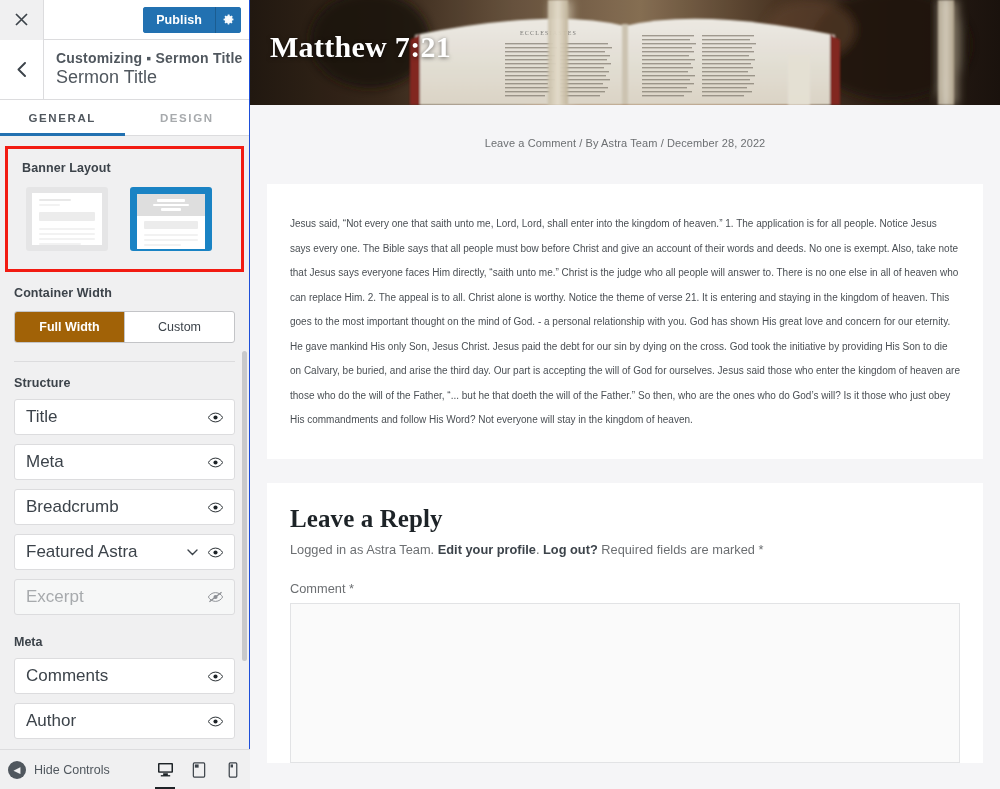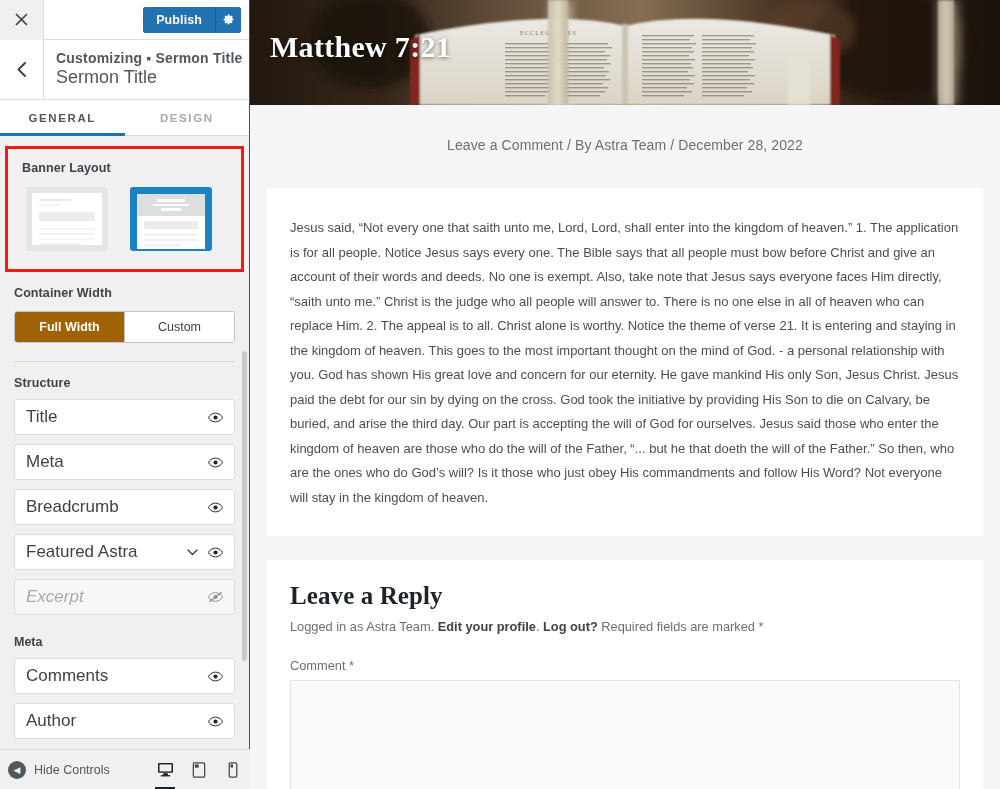--- a/index.html
+++ b/index.html
@@ -131,21 +131,21 @@
   .seg-item.active { background: #a16207; color: #fff; font-weight: bold; }
   .seg-item + .seg-item { border-left: 1px solid #c3c4c7; }
 
   .struct-list { padding: 0 14px; }
   .struct-row {
     display: flex; align-items: center;
     background: #fff; border: 1px solid #dcdcde; border-radius: 3px;
     height: 36px; padding: 0 11px; margin-top: 9px;
     cursor: move;
   }
-  .struct-row.disabled { background: #f6f7f7; font-style: italic; }
+  .struct-row.disabled { background: #f6f7f7; }
   .struct-label { flex: 1; font-size: 17px; color: #3c434a; }
   .struct-row.disabled .struct-label { color: #a7aaad; }
   .chev { color:#3c434a; font-size: 10px; margin-right: 10px; }
   .eye { width: 15px; height: 15px; cursor: pointer; display:flex; align-items:center; justify-content:center;}
 
   .subgroup-label {
     font-size: 12.5px; font-weight: bold; color: #3c434a;
     padding: 20px 14px 0 14px;
   }
 
@@ -188,30 +188,30 @@
     background: #2a1d13;
   }
   .banner-photo { position:absolute; inset:0; }
   .banner-title {
     position: absolute; left: 20px; top: 30px;
     color: #fff; font-family: "Liberation Serif", serif;
     font-size: 30px; font-weight: bold; letter-spacing: .3px;
     text-shadow: 0 1px 4px rgba(0,0,0,.55);
   }
   .meta-strip { padding-top: 32px; text-align: center; }
-  .meta-line { font-size: 14px; color: #6c6f72; letter-spacing: .1px; }
+  .meta-line { font-size: 11px; color: #6c6f72; letter-spacing: .1px; }
   .bc-line { font-size: 12.5px; color: #6c6f72; margin-top: 16px; }
   .bc-sep { color: #9aa0a6; }
 
   .card {
     background: #fff; margin: 35px 17px 0 17px;
     padding: 28px 23px 26px 23px;
   }
   .body-text {
-    font-size: 13px; line-height: 24.5px; color: #4a4f54;
+    font-size: 10px; line-height: 24.5px; color: #4a4f54;
     text-align: left;
   }
   .card2 {
     background: #fff; margin: 24px 17px 0 17px;
     padding: 22px 23px 0 23px; min-height: 200px;
   }
   .reply-title {
     font-family: "Liberation Serif", serif; font-weight: bold;
     font-size: 25px; color: #1d2327; letter-spacing: .1px;
   }

